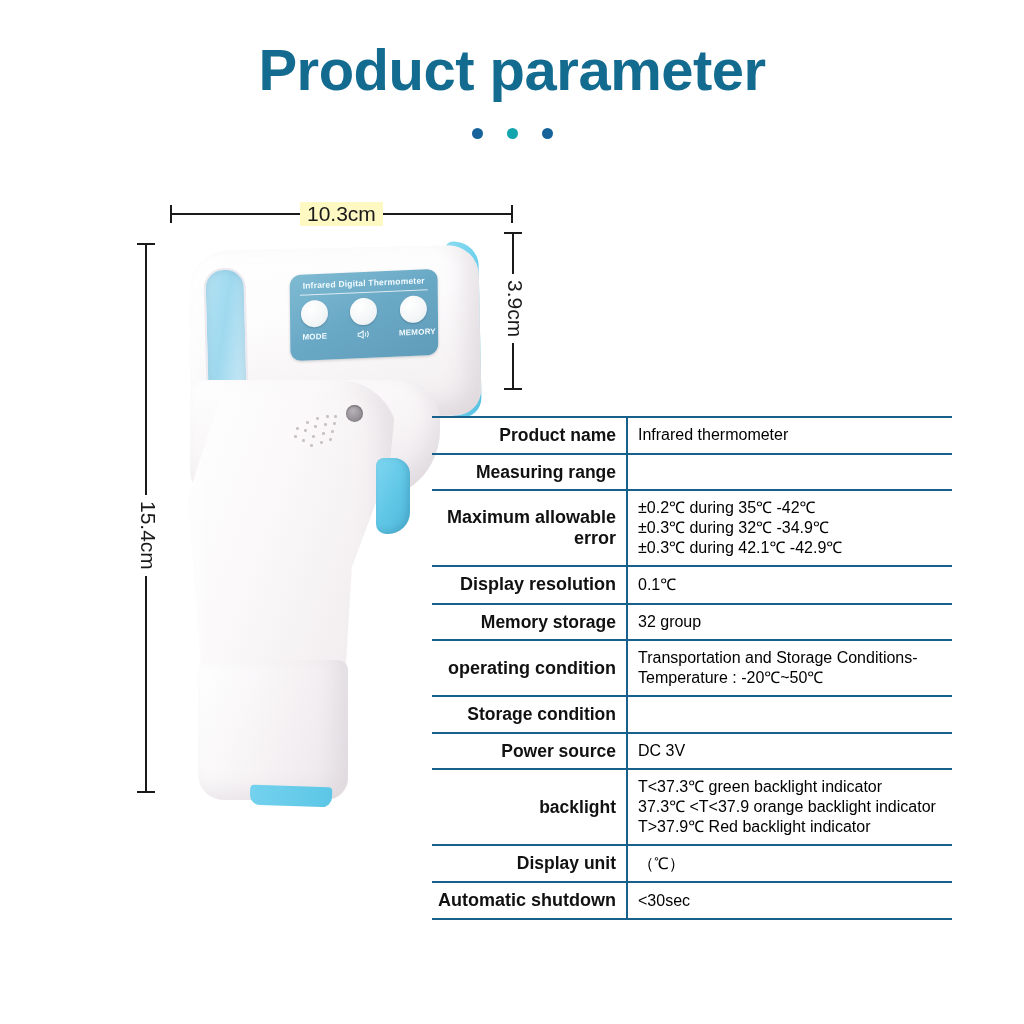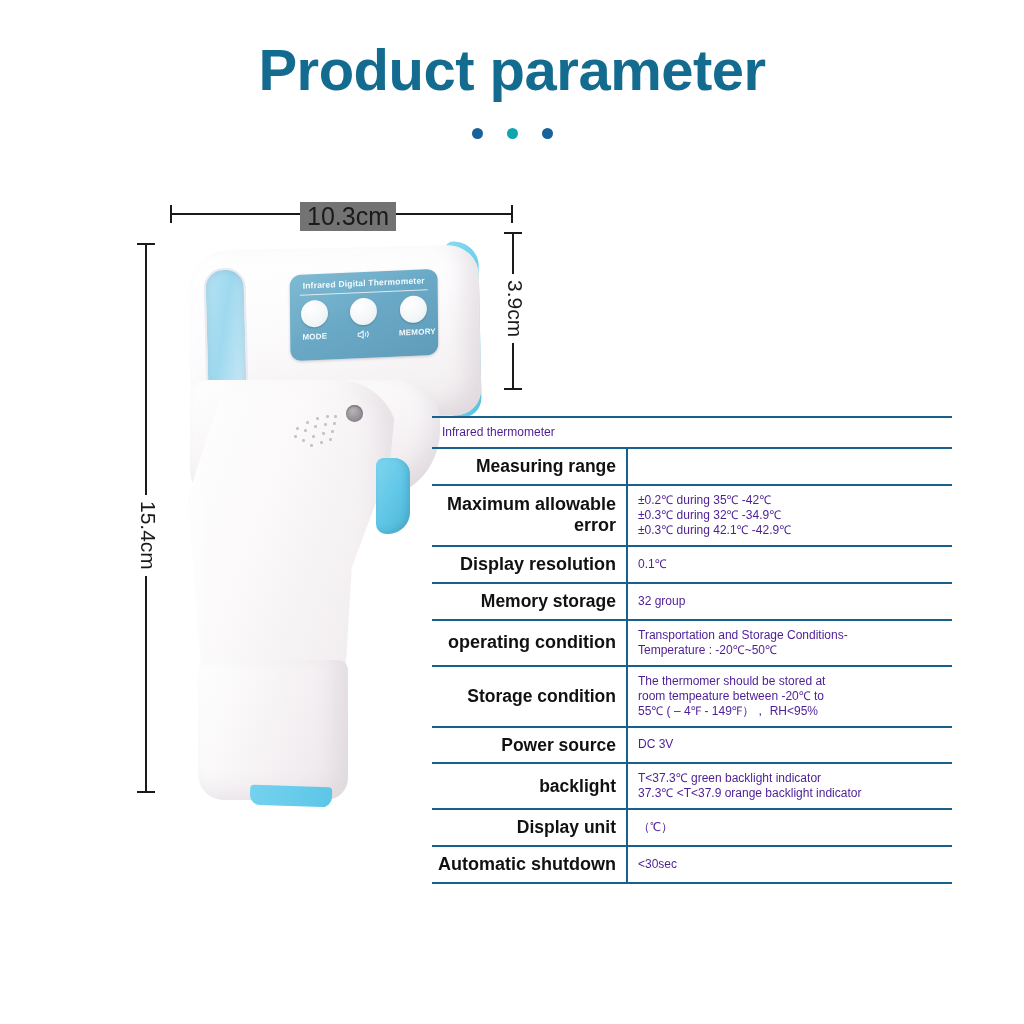--- a/index.html
+++ b/index.html
@@ -27,22 +27,22 @@
   .dot-b { background: #12A5AE; }
   .dot-c { background: #16639B; }
 
   
   .dimline { position: absolute; background: #1a1a1a; }
   .dim-h-top { left: 170px; top: 213px; width: 343px; height: 2px; }
   .cap-v { position: absolute; width: 2px; height: 18px; background: #1a1a1a; }
   .cap-h { position: absolute; height: 2px; width: 18px; background: #1a1a1a; }
 
   .dim-label {
-    position: absolute; background: #737373; color: #1a1a1a;
-    font-size: 25px; font-weight: normal; padding: 0 7px;
+    position: absolute; background: #fef9c3; color: #1a1a1a;
+    font-size: 21px; font-weight: normal; padding: 0 7px;
   }
   .dim-label-v {
     position: absolute; background: #fff; color: #1a1a1a;
     font-size: 21px; padding: 6px 0;
     writing-mode: vertical-rl;
   }
 
   .dim-v-right { left: 512px; top: 232px; width: 2px; height: 158px; }
   .dim-v-left  { left: 145px; top: 243px; width: 2px; height: 550px; }
 
@@ -153,21 +153,21 @@
     text-align: right;
     padding: 7px 10px 7px 2px;
     font-size: 17.5px; font-weight: bold; color: #111;
     border-right: 2.5px solid #17618C;
     line-height: 1.18;
   }
   .tvalue {
     flex: 1 1 auto;
     display: flex; align-items: center;
     padding: 7px 4px 7px 10px;
-    font-size: 12px; color: #4c1d95; line-height: 1.25;
+    font-size: 16px; color: #000000; line-height: 1.25;
     white-space: nowrap;
   }
   .tvalue span { display: block; }
   .lbl-narrow { font-size: 18px; }
 </style>
 </head>
 <body>
 
 <div id="page">
 
@@ -251,20 +251,21 @@
         <i style="left: 39px; top: 17px;"></i>
         <i style="left: 18px; top: 31px;"></i>
         <i style="left: 28px; top: 28px;"></i>
         <i style="left: 37px; top: 25px;"></i>
       </div>
     <div class="sensor-port"></div>
   </div>
 
   <div class="table">
       <div class="trow">
+        <div class="tlabel">Product name</div>
         <div class="tvalue">
           <div>
             <span>Infrared thermometer</span>
           </div>
         </div>
       </div>
       <div class="trow">
         <div class="tlabel">Measuring range</div>
       </div>
       <div class="trow">
@@ -297,42 +298,36 @@
         <div class="tlabel lbl-narrow">operating condition</div>
         <div class="tvalue">
           <div>
             <span>Transportation and Storage Conditions-</span>
             <span>Temperature : -20℃~50℃</span>
           </div>
         </div>
       </div>
       <div class="trow">
         <div class="tlabel">Storage condition</div>
-        <div class="tvalue">
-          <div>
-            <span>The thermomer should be stored at</span>
-            <span>room tempeature between -20℃ to</span>
-            <span>55℃ ( – 4℉ - 149℉）， RH&lt;95%</span>
-          </div>
-        </div>
       </div>
       <div class="trow">
         <div class="tlabel">Power source</div>
         <div class="tvalue">
           <div>
             <span>DC 3V</span>
           </div>
         </div>
       </div>
       <div class="trow">
         <div class="tlabel">backlight</div>
         <div class="tvalue">
           <div>
             <span>T&lt;37.3℃  green backlight indicator</span>
             <span>37.3℃ &lt;T&lt;37.9  orange backlight indicator</span>
+            <span>T&gt;37.9℃  Red backlight indicator</span>
           </div>
         </div>
       </div>
       <div class="trow">
         <div class="tlabel">Display unit</div>
         <div class="tvalue">
           <div>
             <span>（℃）</span>
           </div>
         </div>

